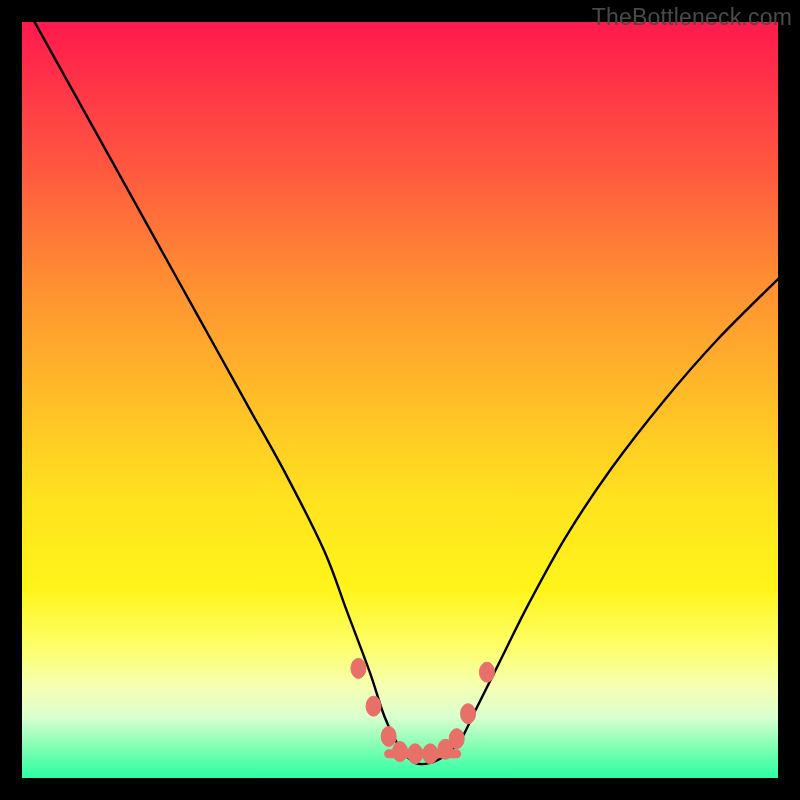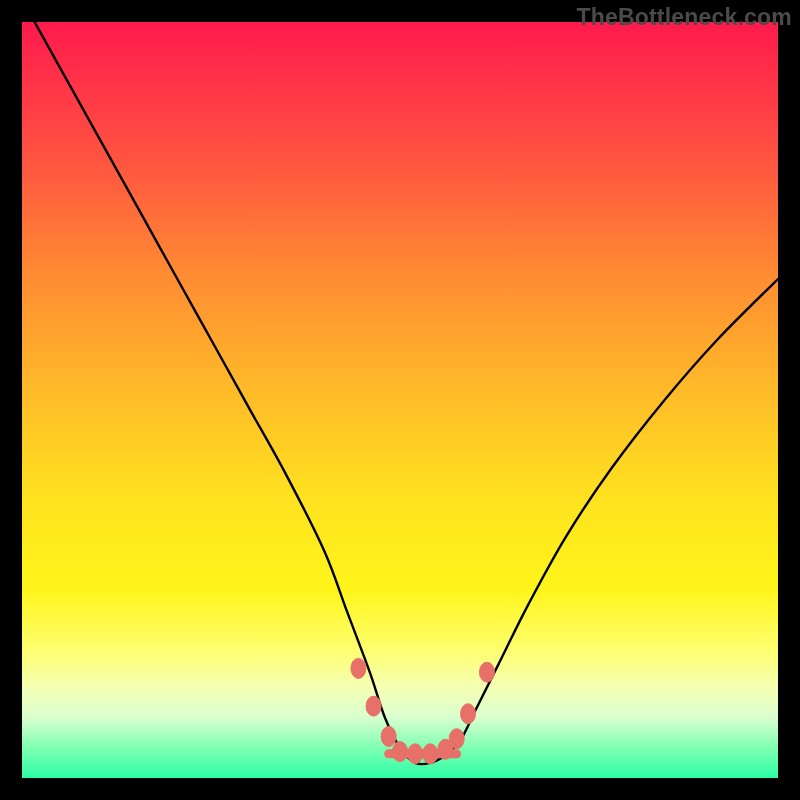--- a/index.html
+++ b/index.html
@@ -50,21 +50,21 @@
     width: 100%;
     height: 100%;
   }
   .watermark {
     position: absolute;
     top: 4px;
     right: 8px;
     color: #4a4a4a;
     font-size: 23px;
     letter-spacing: 0.2px;
-    font-weight: 700;
+    font-weight: 400;
     user-select: none;
   }
 </style>
 </head>
 <body>
 
 <div class="frame">
 
   <div class="plot-area">
     <div class="gradient-bg"></div>

